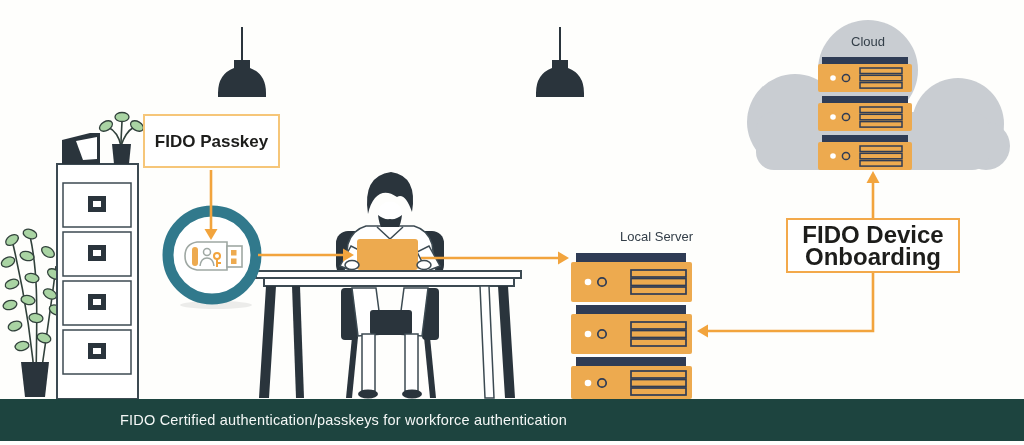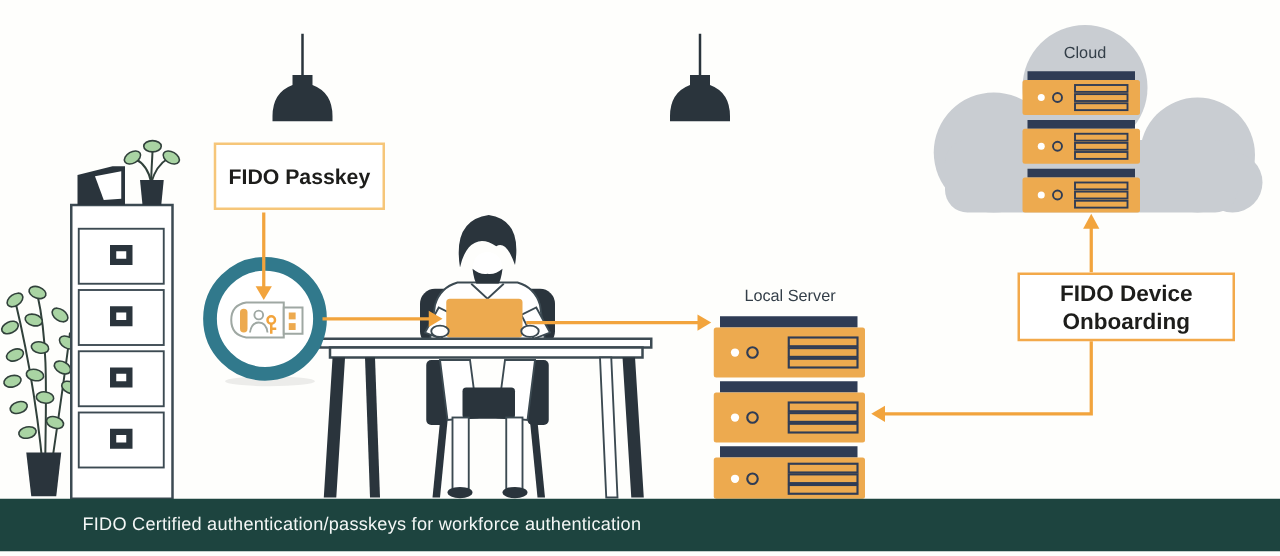--- a/index.html
+++ b/index.html
@@ -17,33 +17,33 @@
   .s-outline{stroke:var(--outline);stroke-width:2;}
   .s-thin{stroke:var(--outline);stroke-width:1.5;}
   .s-navy{stroke:var(--navy);stroke-width:1.7;fill:none;}
   .s-leafstem{stroke:var(--leaf-dark);stroke-width:1.6;fill:none;}
   .s-key{stroke:var(--key-outline);stroke-width:1.6;}
   .s-keyglyph{stroke:var(--key-outline);stroke-width:1.5;fill:none;}
   .arrow-line{stroke:var(--accent-orange);stroke-width:2.6;fill:none;}
   .arrow-head{fill:var(--accent-orange);}
 
   .label-box{position:absolute;background:#ffffff;display:flex;flex-direction:column;justify-content:center;
-    text-align:center;font-weight:bold;color:var(--label-ink);z-index:5;margin-left:28px;}
+    text-align:center;font-weight:bold;color:var(--label-ink);z-index:5;}
   .label-box.passkey{left:143px;top:114px;width:133px;height:50px;border:2px solid var(--passkey-border);
     font-size:17px;line-height:21px;}
   .label-box.onboarding{left:786px;top:218px;width:170px;height:51px;border:2px solid var(--onboarding-border);
-    font-size:18px;line-height:22px;}
+    font-size:24px;line-height:22px;}
 
   .float-label{position:absolute;text-align:center;color:var(--muted-ink);font-size:13px;z-index:4;}
   .float-label.cloud{left:826px;top:34px;width:84px;text-align:center;}
-  .float-label.local{left:571px;top:229px;width:122px;}
+  .float-label.local{left:571px;top:229px;width:122px;text-align:right;}
 
   .footer{position:absolute;left:0;top:399px;width:1024px;height:42px;background:var(--footer-teal);
     display:flex;align-items:center;z-index:6;}
-  .footer span{color:var(--caption-white);font-size:14.5px;padding-left:66px;letter-spacing:.2px;}
+  .footer span{color:var(--caption-white);font-size:14.5px;padding-left:120px;letter-spacing:.2px;}
 </style>
 </head>
 <body>
 
 <div class="stage">
 
 <svg width="1024" height="445" viewBox="0 0 1024 445">
 
   <g>
     <circle class="f-cloud" cx="795" cy="122" r="48"></circle>

